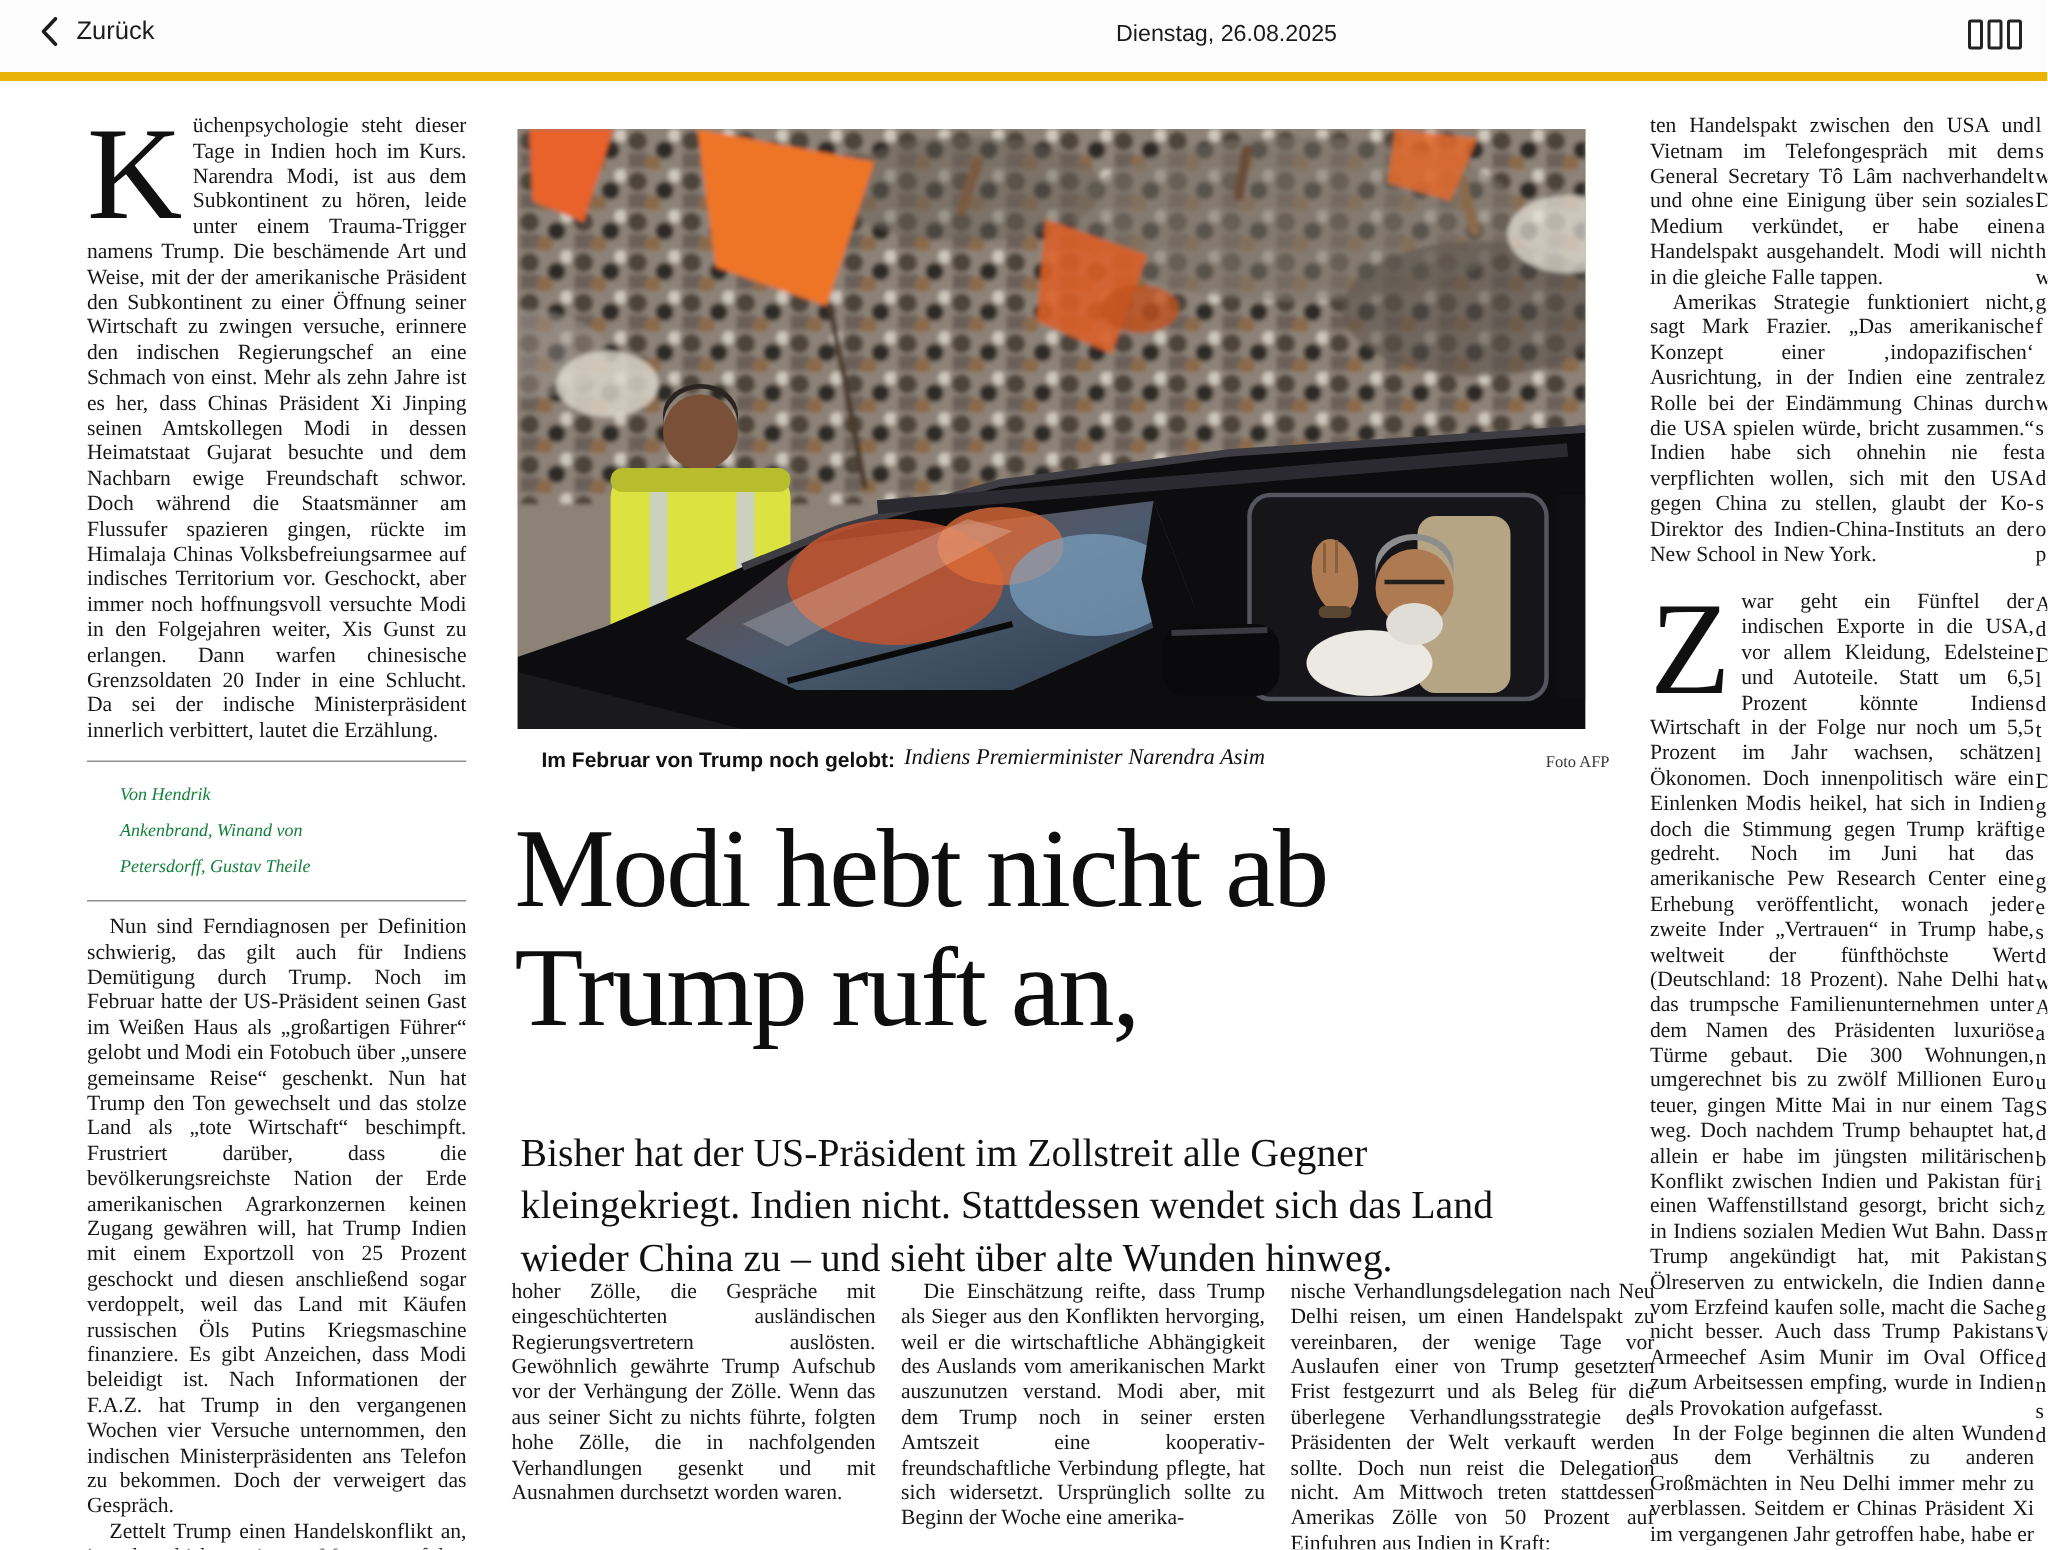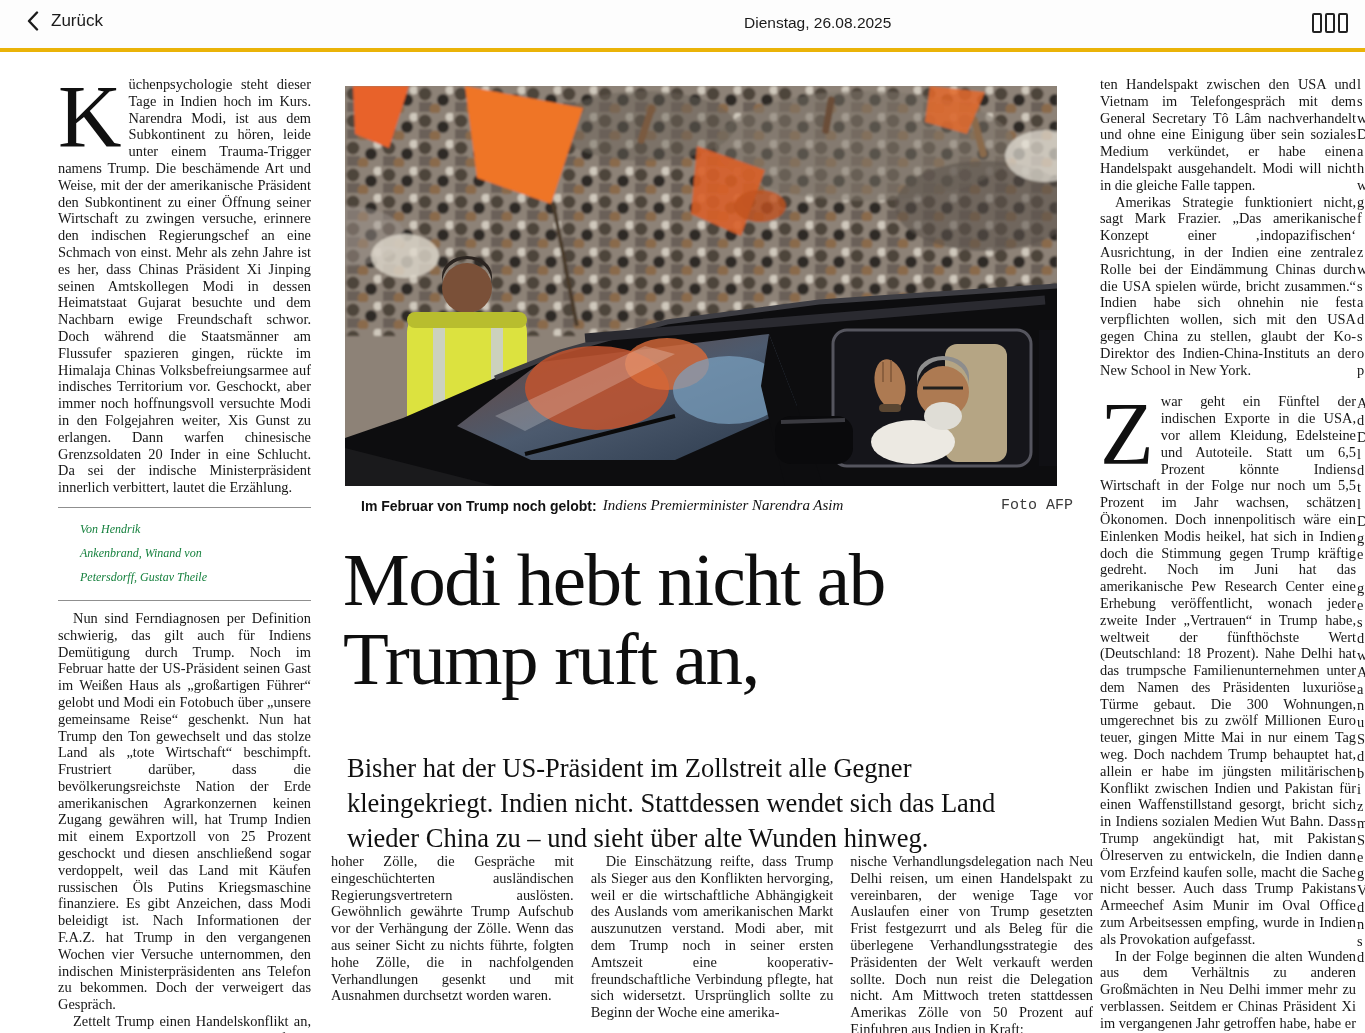--- a/index.html
+++ b/index.html
@@ -1,20 +1,20 @@
 <!DOCTYPE html>
 <html lang="de"><head>
 <meta charset="utf-8">
 <style>
   html,body{margin:0;padding:0;background:#ffffff;width:1365px;height:1033px;overflow:hidden;}
   body{font-family:"Liberation Serif","DejaVu Serif",serif;color:#141414;position:relative;}
 
   
   .topbar{position:absolute;left:0;top:0;width:1365px;height:48px;background:#fdfdfd;
-          border-bottom:4px solid #eab308;z-index:5;}
+          border-bottom:6px solid #eab308;z-index:5;}
   .back{position:absolute;left:27px;top:11px;display:flex;align-items:center;gap:12px;
         font-family:"Liberation Sans",sans-serif;font-size:17px;color:#1b1b1b;cursor:pointer;}
   .back svg{display:block;}
   .date{position:absolute;left:700px;top:14px;font-family:"Liberation Sans",sans-serif;
         font-size:15.5px;color:#1b1b1b;margin-left:44px;}
   .colicon{position:absolute;right:17px;top:13px;display:flex;gap:3px;cursor:pointer;}
   .colicon i{display:block;width:6px;height:16px;border:2.4px solid #222;border-radius:2px;background:#fff;}
 
   
   .bodytext{font-size:14.4px;line-height:16.8px;text-align:justify;hyphens:auto;color:#161616;}
@@ -29,30 +29,30 @@
   .byline span{display:block;}
 
   
   .photo{position:absolute;left:345px;top:86px;width:712px;height:400px;overflow:hidden;background:#8d8277;}
   .photo svg{display:block;}
 
   
   .caption{position:absolute;left:345px;top:497px;width:712px;display:flex;align-items:flex-end;gap:6px;padding-left:16px;}
   .cap-bold{font-family:"Liberation Sans",sans-serif;font-weight:bold;font-size:14px;color:#111;}
   .cap-italic{font-style:italic;font-size:15px;color:#111;}
-  .credit{margin-left:auto;font-size:15px;color:#3a3a3a;font-family:Liberation Mono, monospace;}
+  .credit{margin-left:auto;font-size:11px;color:#3a3a3a;}
 
   
   .headline{position:absolute;left:343px;top:540px;width:725px;font-weight:400;
             font-size:75px;line-height:79px;letter-spacing:-1.5px;color:#0e0e0e;}
   .headline span{display:block;}
   .standfirst{position:absolute;left:347px;top:724px;width:678px;font-size:26.5px;line-height:35px;color:#101010;}
 
   
-  .centercols{position:absolute;left:331px;top:853px;width:762px;height:180px;overflow:hidden;
+  .centercols{position:absolute;left:341px;top:853px;width:762px;height:180px;overflow:hidden;
               display:flex;gap:17px;}
   .ccol{flex:1;}
 
   
   .col4{position:absolute;left:1100px;top:76px;width:256px;height:957px;overflow:hidden;}
   .parabreak{height:15px;}
 
   
   .sliver{position:absolute;left:1357px;top:76px;width:8px;height:957px;overflow:hidden;
           font-size:14.4px;line-height:16.8px;white-space:pre-line;color:#161616;}

